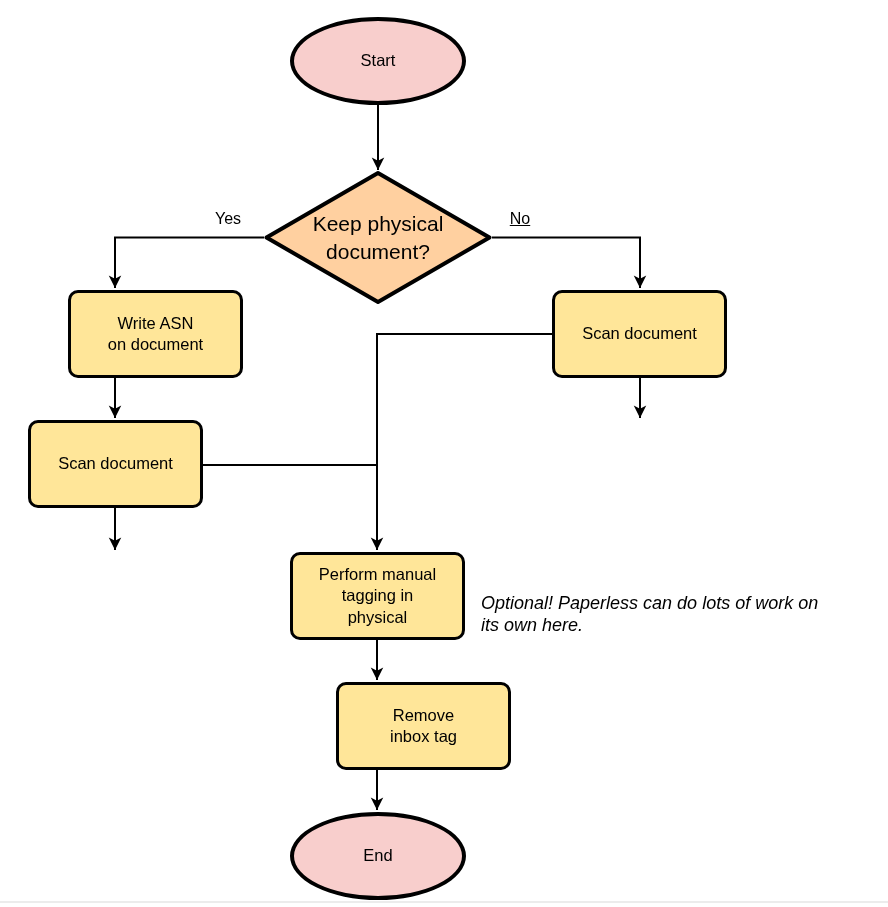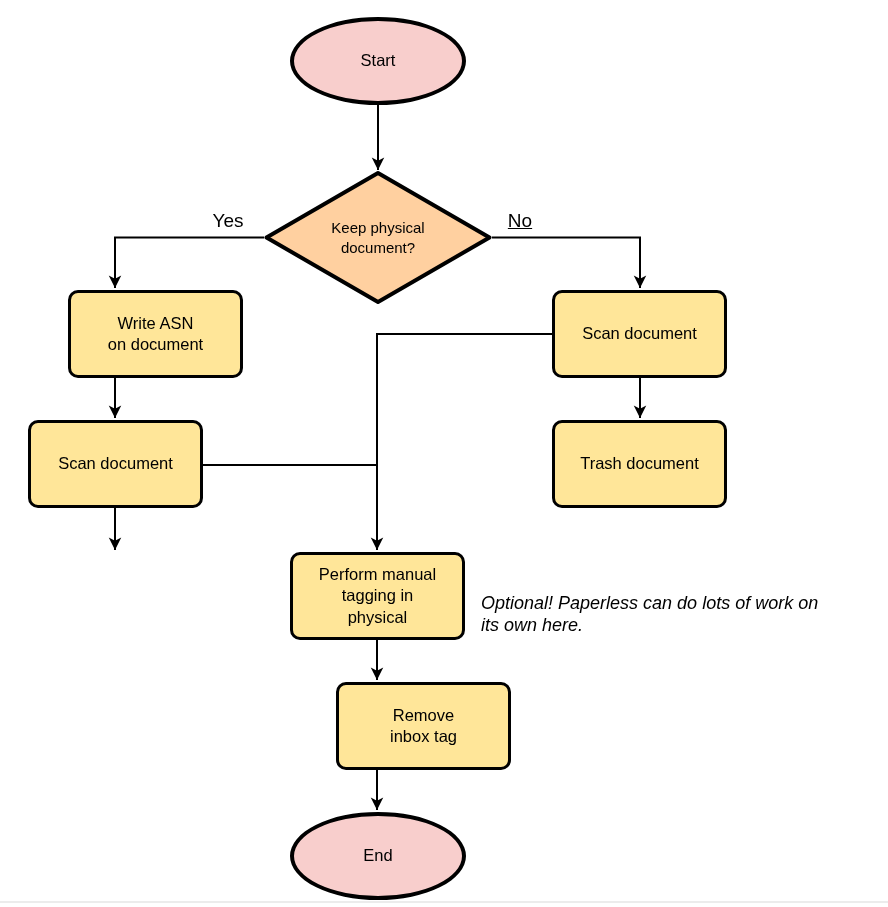--- a/index.html
+++ b/index.html
@@ -42,28 +42,28 @@
   }
   .decision-text {
     position: absolute;
     left: 266px; top: 173px;
     width: 224px; height: 129px;
     display: flex;
     align-items: center;
     justify-content: center;
     text-align: center;
     white-space: pre-line;
-    font-size: 15px;
+    font-size: 21px;
     line-height: 1.3;
   }
   .edge-label {
     position: absolute;
     width: 100px;
     text-align: center;
-    font-size: 19px;
+    font-size: 16px;
   }
   .note {
     position: absolute;
     left: 481px; top: 592px;
     width: 410px;
     font-style: italic;
     font-size: 18px;
     line-height: 1.24;
     white-space: pre-line;
   }
@@ -120,23 +120,20 @@
 
   <div class="node process" style="left:28px; top:420px;">
     <span>Scan document</span>
   </div>
 
 
   <div class="node process" style="left:552px; top:290px;">
     <span>Scan document</span>
   </div>
 
-  <div class="node process" style="left:552px; top:420px;">
-    <span>Trash document</span>
-  </div>
 
   <div class="node process" style="left:290px; top:552px;">
     <span>Perform manual
 tagging in
 physical</span>
   </div>
 
   <div class="node process" style="left:290px; top:682px;margin-left:46px;">
     <span>Remove
 inbox tag</span>

